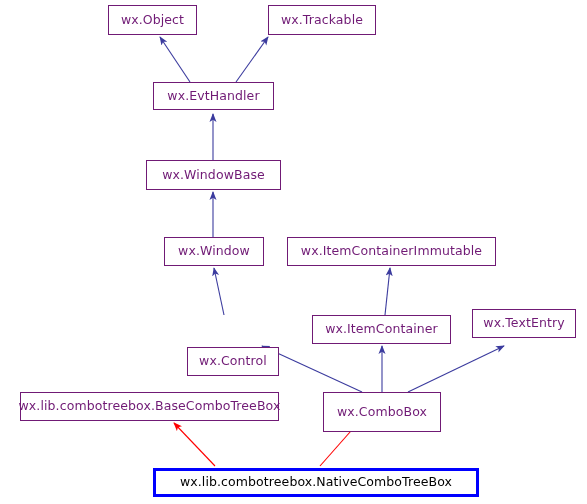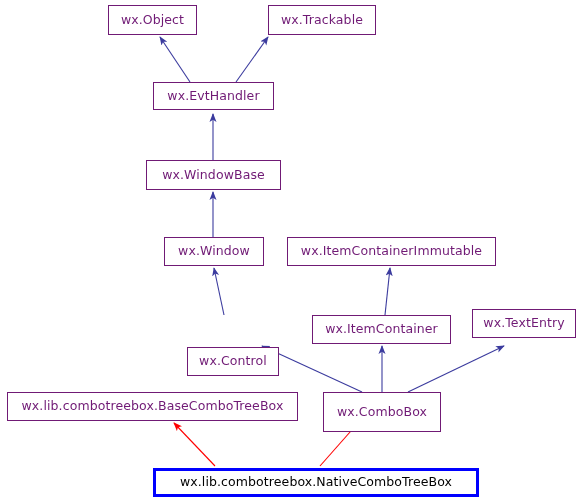--- a/index.html
+++ b/index.html
@@ -96,21 +96,21 @@
       </div>
       <div class="node" style="left: 187px; top: 315px; width: 92px; height: 29px; margin-top: 32px;">
         <span>wx.Control</span>
       </div>
       <div class="node" style="left: 312px; top: 315px; width: 139px; height: 29px;">
         <span>wx.ItemContainer</span>
       </div>
       <div class="node" style="left: 472px; top: 309px; width: 104px; height: 29px; justify-content: center;">
         <span>wx.TextEntry</span>
       </div>
-      <div class="node" style="left: 7px; top: 392px; width: 291px; height: 29px; align-items: center;">
+      <div class="node" style="left: 20px; top: 392px; width: 259px; height: 29px; align-items: center;">
         <span>wx.lib.combotreebox.BaseComboTreeBox</span>
       </div>
       <div class="node" style="left: 323px; top: 392px; width: 118px; height: 40px;">
         <span>wx.ComboBox</span>
       </div>
       <div class="node current" style="left: 119px; top: 468px; width: 326px; height: 29px; margin-left: 34px;">
         <span>wx.lib.combotreebox.NativeComboTreeBox</span>
       </div>
     </div>
 

